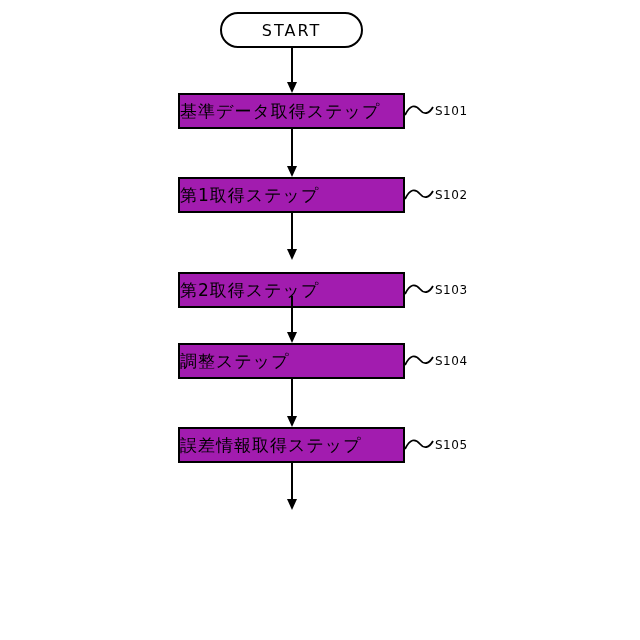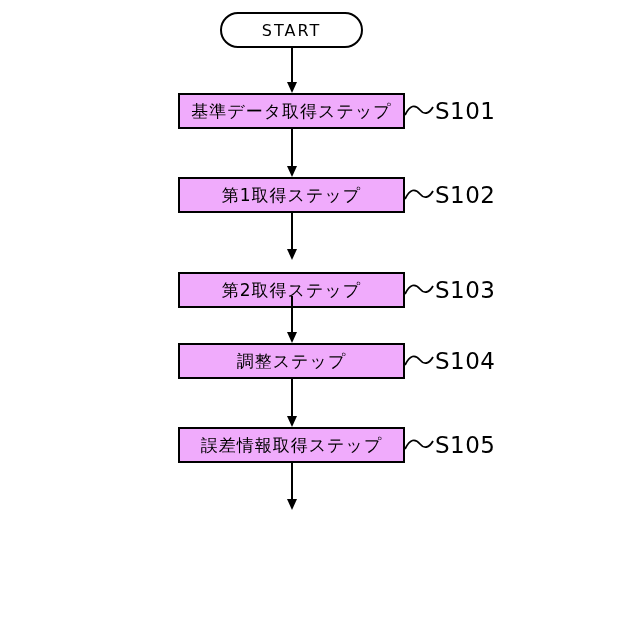--- a/index.html
+++ b/index.html
@@ -32,32 +32,32 @@
   .step { position: absolute; left: 0; width: 640px; height: 36px; }
   .box {
     position: absolute;
     left: 170px;
     width: 227px;
     height: 36px;
     border: 2px solid #000;
     box-sizing: border-box;
     display: flex;
     align-items: center;
-    justify-content: center;
-    background: #f0abfc;
+    justify-content: flex-start;
+    background: #a21caf;
   }
   .box-label { font-size: 17px; letter-spacing: 1px; white-space: nowrap; }
   .squiggle { position: absolute; left: 396px; top: 9px; }
   .ref {
     position: absolute;
     left: 427px;
     top: 0;
     height: 36px;
     line-height: 36px;
-    font-size: 23px;
+    font-size: 12px;
     letter-spacing: 0.5px;
   }
   .arrow { position: absolute; left: 277px; width: 13px; }
   .shaft {
     position: absolute;
     left: 5.5px;
     top: 0;
     bottom: 8px;
     width: 2px;
     background: #000;

